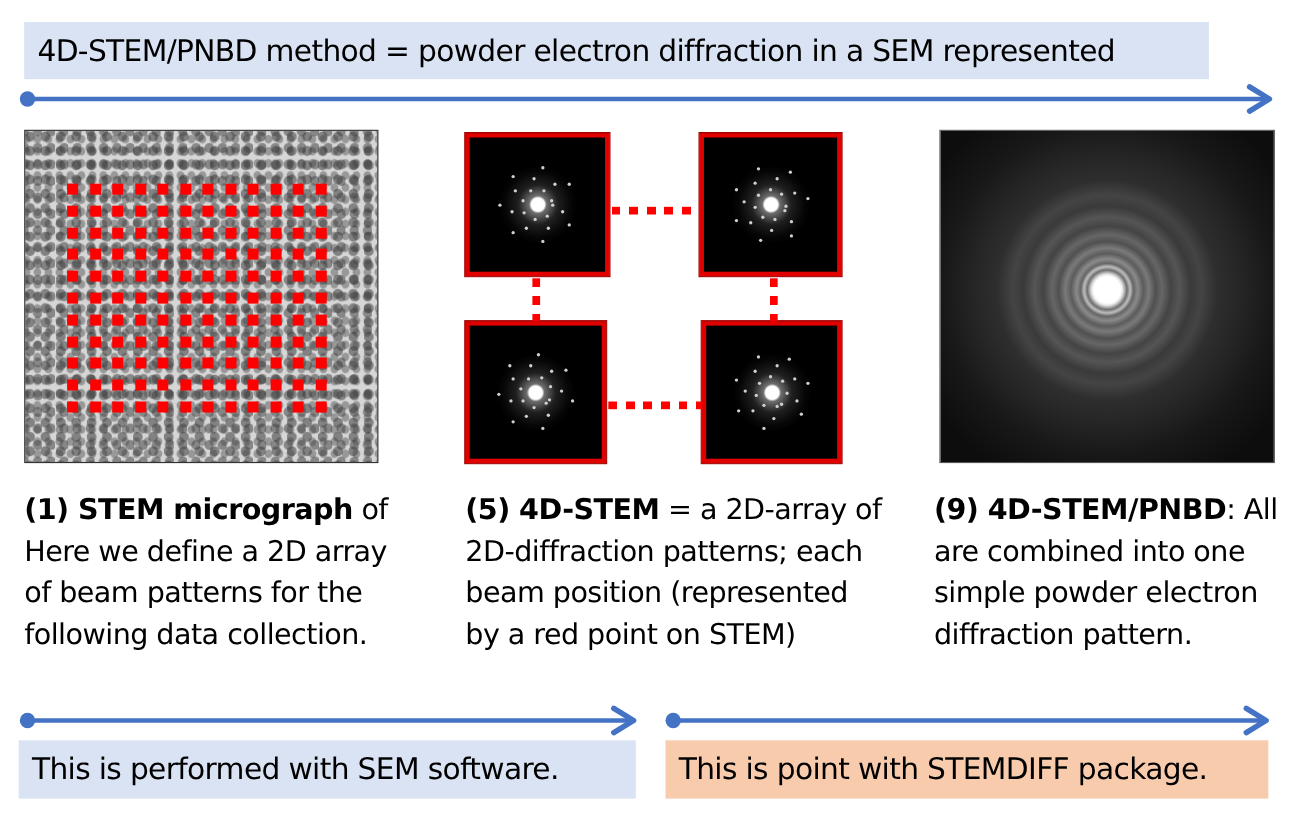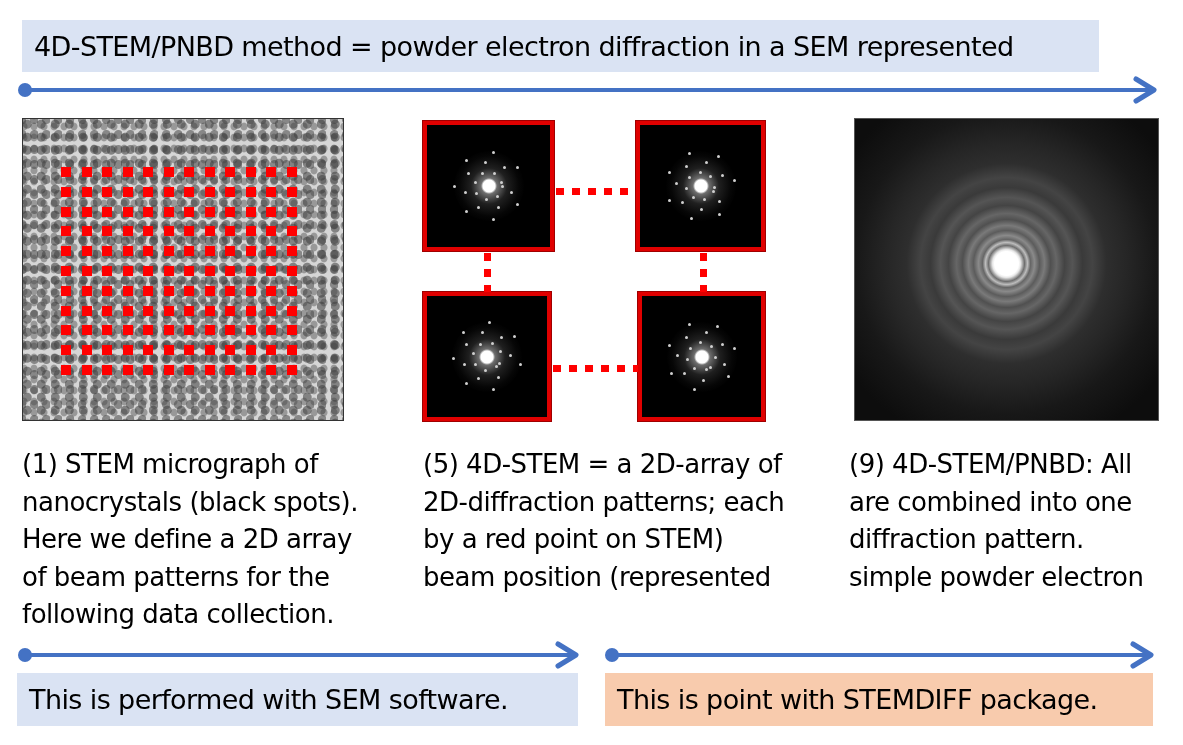--- a/index.html
+++ b/index.html
@@ -71,21 +71,21 @@
           #444 86px,
           #2e2e2e 100px,
           #262626 120px,
           #181818 150px,
           #0d0d0d 190px);
     }
     .caption {
       position: absolute; font-size: 26px; line-height: 37.5px; letter-spacing: -0.5px;
       white-space: nowrap;
     }
-    .caption b { font-weight: normal; }
+    .caption b { font-weight: bold; }
   </style>
 </head>
 <body>
 
 <div class="banner" style="left:22px; top:20px; width:1077px; height:52px;">
   <span>4D-STEM/PNBD method = powder electron diffraction in a SEM represented</span>
 </div>
 
 <svg class="arrow" style="left:0; top:75px;" width="1183" height="32">
   <circle cx="25" cy="15" r="7" fill="#4472C4"></circle>
@@ -333,38 +333,37 @@
 
 <div class="dash-h" style="left:556px; top:188px; width:80px;"></div>
 <div class="dash-h" style="left:553px; top:365px; width:85px;"></div>
 <div class="dash-v" style="left:484px; top:253px; height:39px;"></div>
 <div class="dash-v" style="left:700px; top:253px; height:39px;"></div>
 
 <div class="panel-img powder"></div>
 
 <div class="caption" style="left:22px; top:446px;">
   <div><b>(1) STEM micrograph</b><span> of</span></div>
-  <div>nanocrystals (black spots).</div>
   <div>Here we define a 2D array</div>
   <div>of beam patterns for the</div>
   <div>following data collection.</div>
 </div>
 
 <div class="caption" style="left:423px; top:446px;">
   <div><b>(5) 4D-STEM</b><span> = a 2D-array of</span></div>
   <div>2D-diffraction patterns; each</div>
+  <div>beam position (represented</div>
   <div>by a red point on STEM)</div>
-  <div>beam position (represented</div>
 </div>
 
 <div class="caption" style="left:849px; top:446px;">
   <div><b>(9) 4D-STEM/PNBD</b><span>: All</span></div>
   <div>are combined into one</div>
+  <div>simple powder electron</div>
   <div>diffraction pattern.</div>
-  <div>simple powder electron</div>
 </div>
 
 <svg class="arrow" style="left:0; top:640px;" width="600" height="32">
   <circle cx="25" cy="15" r="7" fill="#4472C4"></circle>
   <line x1="25" y1="15" x2="574" y2="15" stroke="#4472C4" stroke-width="4"></line>
   <polyline points="558,4 576,15 558,26" fill="none" stroke="#4472C4" stroke-width="5" stroke-linecap="round" stroke-linejoin="round"></polyline>
 </svg>
 <svg class="arrow" style="left:583px; top:640px;" width="600" height="32">
   <circle cx="29" cy="15" r="7" fill="#4472C4"></circle>
   <line x1="29" y1="15" x2="566" y2="15" stroke="#4472C4" stroke-width="4"></line>

